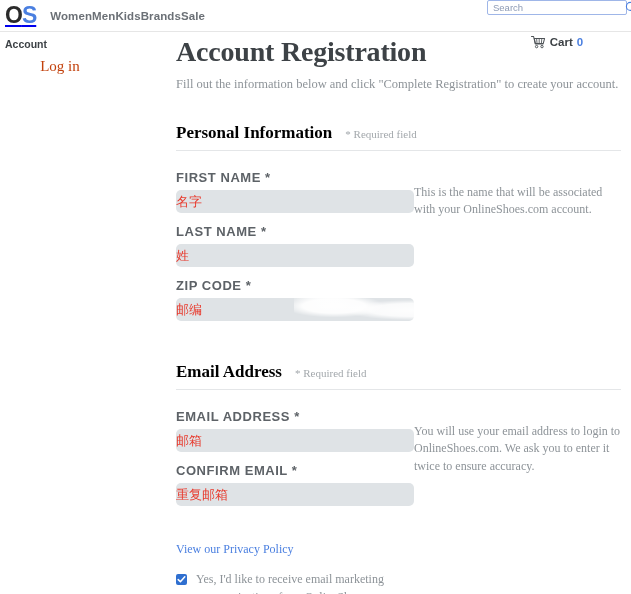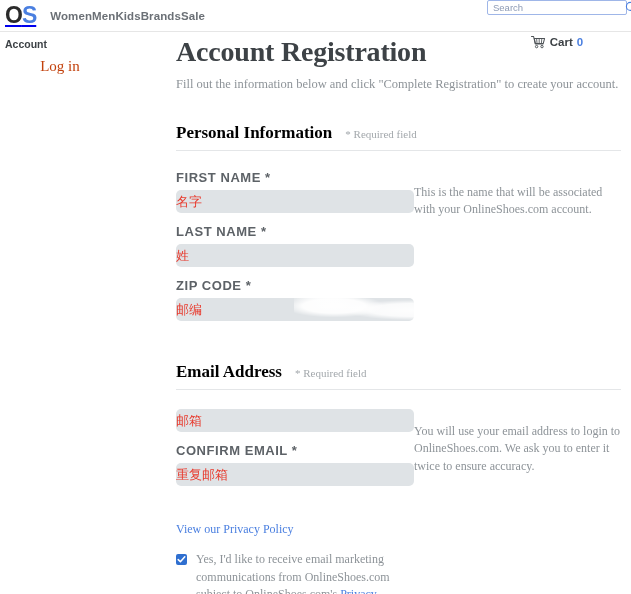--- a/index.html
+++ b/index.html
@@ -352,20 +352,21 @@
   <div class="section-head" style="margin-top:30px;">
     <span class="section-title">Email Address</span>
     <span class="required-note">* Required field</span>
   </div>
   <div class="divider"></div>
 
   <div class="row">
     <div class="col-fields">
 
       <div class="field">
+        <div class="field-label">EMAIL ADDRESS *</div>
         <div class="field-input">
           <span class="cn-note">邮箱</span>
         </div>
       </div>
 
       <div class="field">
         <div class="field-label">CONFIRM EMAIL *</div>
         <div class="field-input">
           <span class="cn-note">重复邮箱</span>
         </div>

